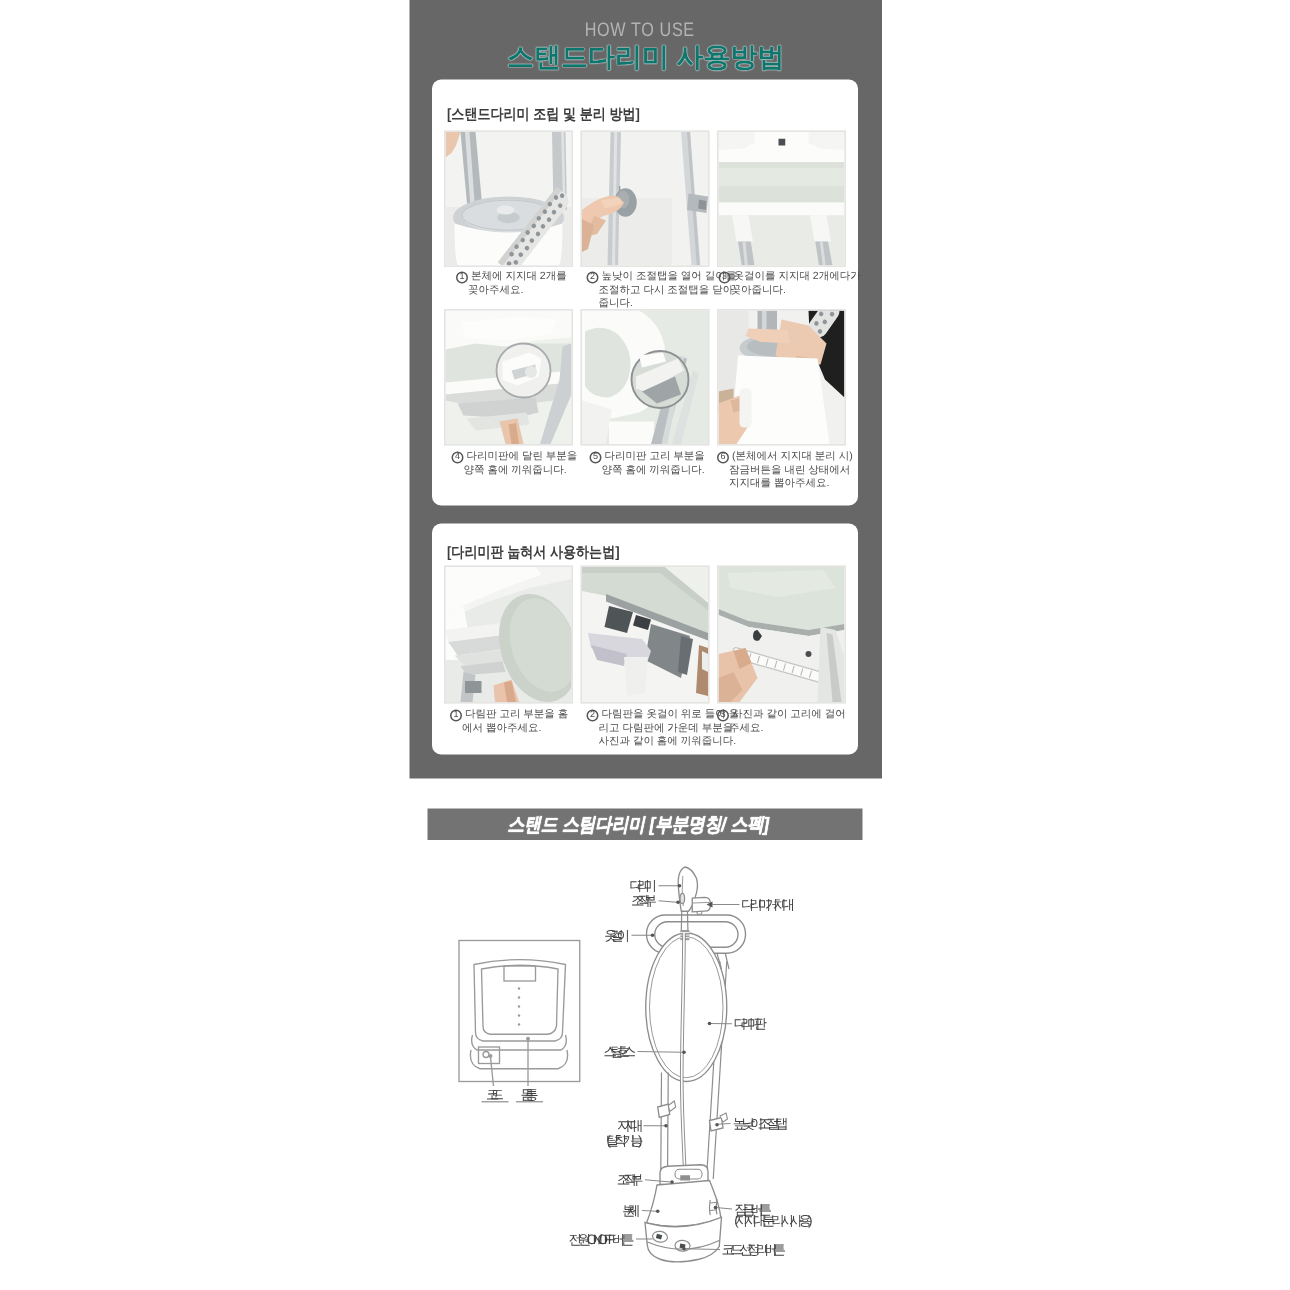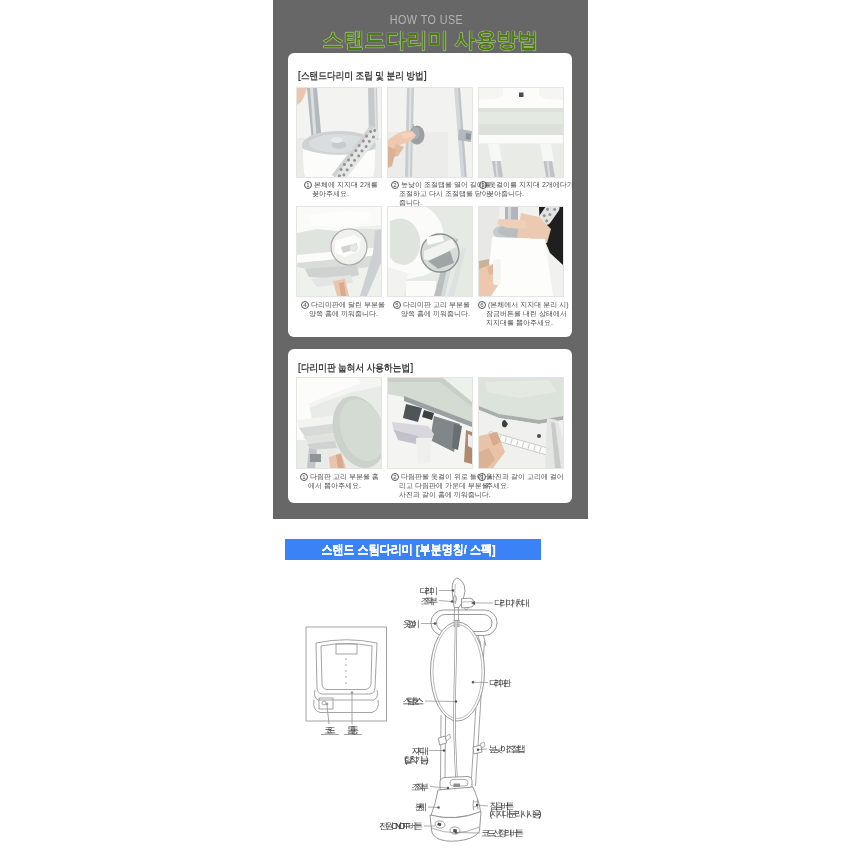--- a/index.html
+++ b/index.html
@@ -1,28 +1,28 @@
 <!DOCTYPE html>
 <html><head><meta charset="utf-8">
 <style>
 html,body{margin:0;padding:0;background:#fff;width:860px;height:860px;overflow:hidden;}
 body{font-family:"Liberation Sans",sans-serif;position:relative;}
 .abs{position:absolute;}
 #col{left:273px;top:0;width:315px;height:519px;background:#676767;}
 #htu{left:269px;top:12px;width:315px;text-align:center;font-size:13px;letter-spacing:0.5px;color:#b4b4b4;transform:scaleX(0.83);}
-#ktitle{left:273px;top:26px;width:315px;text-align:center;font-size:21px;font-weight:bold;color:#4d7c0f;text-shadow:0 0 0.8px #fff,0 0 0.8px #fff;}
+#ktitle{left:273px;top:26px;width:315px;text-align:center;font-size:18px;font-weight:bold;color:#0f766e;text-shadow:0 0 0.8px #fff,0 0 0.8px #fff;}
 .wbox{background:#fff;border-radius:6px;}
 #box1{left:288px;top:53px;width:284px;height:284px;}
 #box2{left:288px;top:349px;width:284px;height:154px;}
 .lbl{font-size:10px;font-weight:bold;color:#3d3d3d;transform:scaleX(0.87);transform-origin:left top;}
 .ph{width:86px;height:91px;border:1px solid #e4e4e2;box-sizing:border-box;background:#f1f1ef;overflow:hidden;}
 .ph svg{display:block;}
 .cap{font-size:7px;line-height:9px;color:#4a4a4a;padding-left:8px;text-indent:-8px;width:112px;}
 .n{display:inline-block;width:8px;height:8px;border:0.8px solid #555;border-radius:50%;font-size:6px;line-height:7.5px;text-align:center;text-indent:0;margin-right:2px;position:relative;top:-0.5px;box-sizing:border-box;}
-#bar{left:285px;top:539px;width:256px;height:21px;background:#3b82f6;color:#fff;font-size:13px;font-weight:bold;text-align:center;line-height:21px;text-shadow:0 0 0.7px #fff,0 0 0.7px #fff;}
+#bar{left:285px;top:539px;width:290px;height:21px;background:#737373;color:#fff;font-size:13px;font-weight:bold;text-align:center;line-height:21px;text-shadow:0 0 0.7px #fff,0 0 0.7px #fff;font-style:italic;}
 #diag{left:0;top:560px;width:860px;height:300px;}
 </style></head>
 <body>
 <div class="abs" id="col"></div>
 <div class="abs" id="htu">HOW TO USE</div>
 <div class="abs" id="ktitle">스탠드다리미 사용방법</div>
 
 <div class="abs wbox" id="box1"></div>
 <div class="abs wbox" id="box2"></div>
 <div class="abs lbl" style="left:298px;top:69px;">[스탠드다리미 조립 및 분리 방법]</div>

